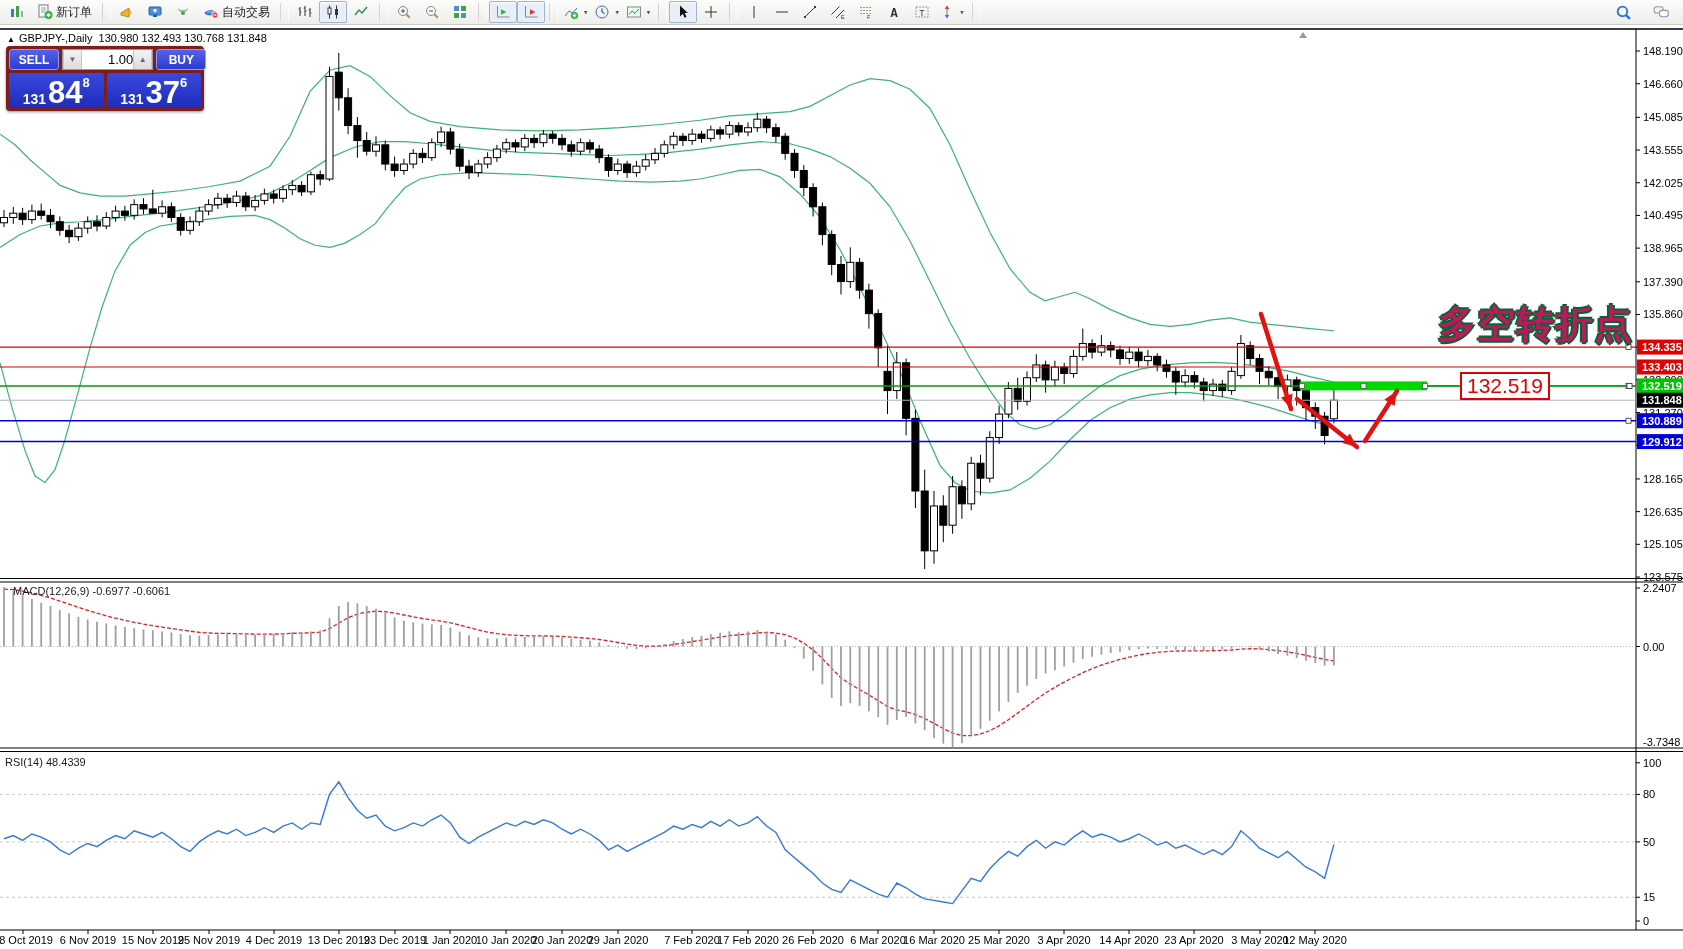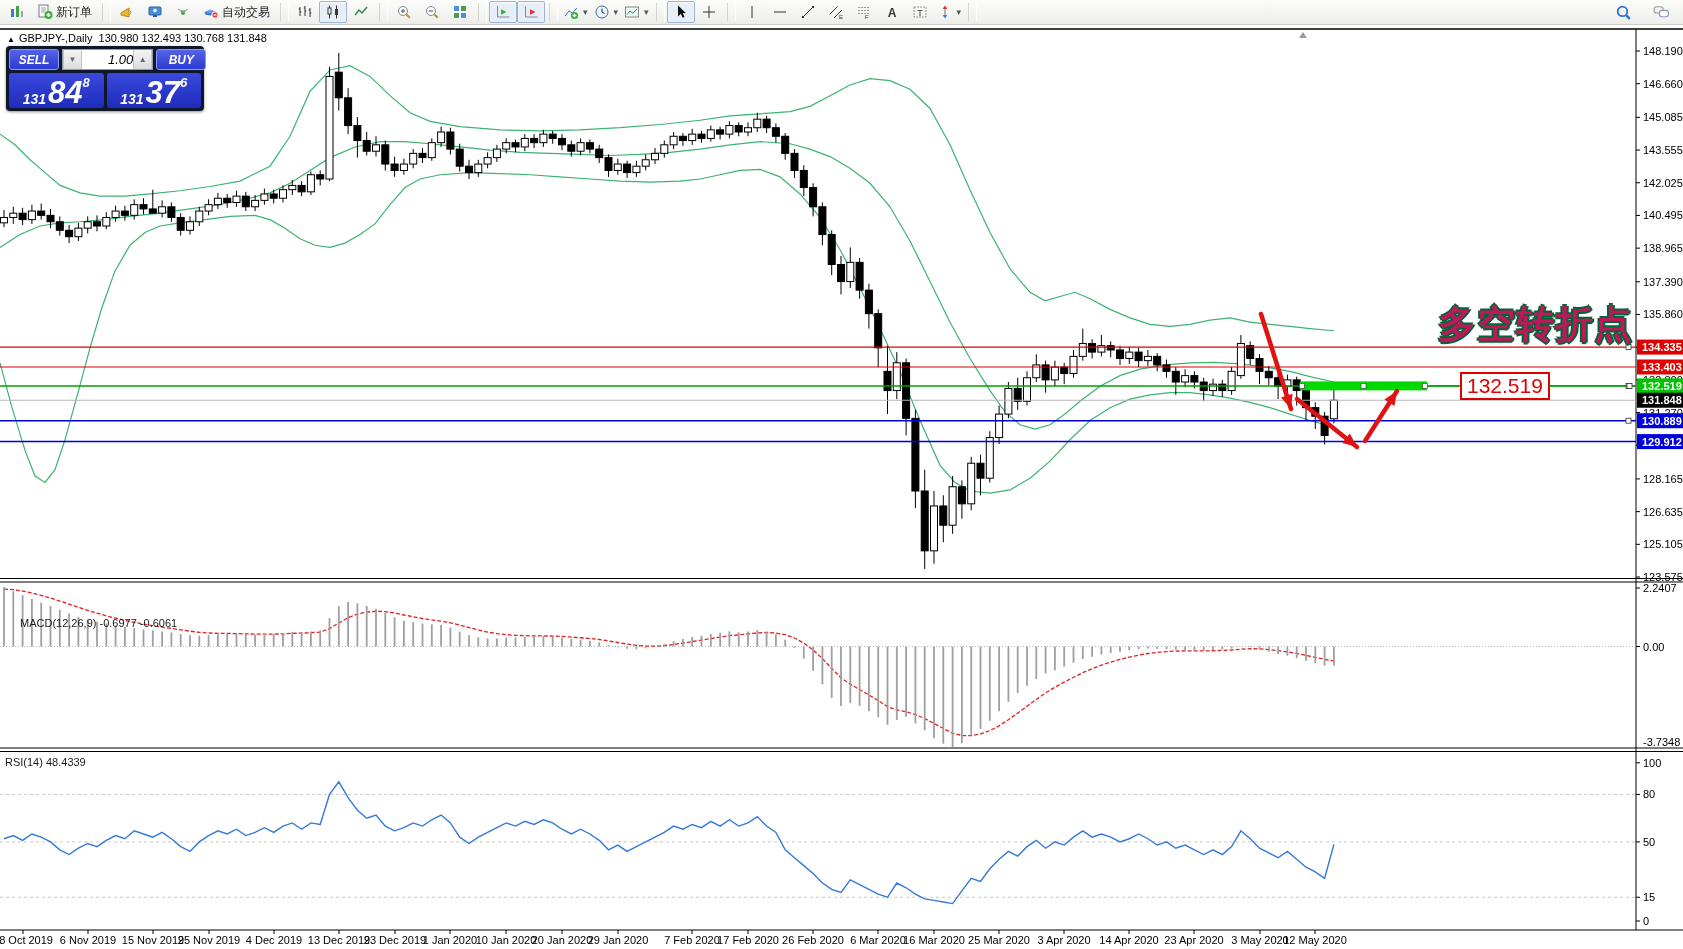--- a/index.html
+++ b/index.html
@@ -2,59 +2,59 @@
 <html><head>
 <meta charset="utf-8">
 <style>
   html,body{margin:0;padding:0;background:#fff;width:1683px;height:949px;overflow:hidden;
     font-family:"Liberation Sans","DejaVu Sans",sans-serif;}
   #stage{position:relative;width:1683px;height:949px;background:#fff;}
   
   #toolbar{position:absolute;left:0;top:0;width:1683px;height:25px;
     background:linear-gradient(#fcfcfb,#ededea);border-bottom:1px solid #cfcdc7;
     display:flex;align-items:center;padding-left:3px;box-sizing:border-box;z-index:30;}
-  .tb-group{display:flex;align-items:center;height:24px;}
+  .tb-group{display:flex;align-items:center;height:24px;font-family:Liberation Mono, monospace;}
   .tb-sep{width:7px;height:18px;border-left:1px solid #d6d4ce;border-right:1px solid #fdfdfd;margin:0 2px 0 4px;}
   .tb-btn{display:flex;align-items:center;justify-content:center;height:20px;min-width:22px;
     border:1px solid transparent;border-radius:2px;gap:3px;padding:0 2px;cursor:default;}
   .tb-btn.labelled{padding:0 5px;font-size:12px;color:#222;}
   .tb-btn.active{background:#e8eef7;border:1px solid #9db5d5;box-shadow:inset 0 1px 2px rgba(255,255,255,.9);}
   .tb-btn svg{display:block;}
   .dd{font-size:9px;color:#555;margin-left:1px;}
   .tf-btn{font-size:11px;color:#333;min-width:26px;height:18px;display:flex;align-items:center;
     justify-content:center;border:1px solid transparent;border-radius:2px;padding:0 3px;}
   .tf-btn.active{background:#efefec;border:1px solid #9a9a94;box-shadow:inset 0 1px 2px #d8d8d2;}
   #tb-right{margin-left:auto;display:flex;align-items:center;margin-right:8px;gap:10px;}
   
   #chart-title{position:absolute;left:7px;top:32px;font-size:11px;color:#000;z-index:20;}
   #chart-title .arr{font-size:8px;margin-right:4px;}
   
-  #one-click{position:absolute;left:6px;top:46px;width:198px;background:#0f172a;border-radius:4px;
-    padding:3px;box-sizing:border-box;z-index:25;box-shadow:0 1px 3px rgba(0,0,0,.45);font-style:italic;}
+  #one-click{position:absolute;left:6px;top:46px;width:198px;background:#7f1d1d;border-radius:4px;
+    padding:3px;box-sizing:border-box;z-index:25;box-shadow:0 1px 3px rgba(0,0,0,.45);}
   .oc-top{display:flex;height:21px;}
   .oc-btn{flex:0 0 48px;background:linear-gradient(#5563e8,#2c3bd2);border:1px solid #8c9af0;
     border-radius:3px;color:#fff;font-size:12px;font-weight:bold;display:flex;align-items:center;justify-content:center;}
   .oc-vol{flex:1;display:flex;background:#fff;border:1px solid #8f9bb5;margin:0 3px;align-items:stretch;}
   .vol-btn{width:17px;background:linear-gradient(#f4f4f4,#dcdcdc);border-left:1px solid #c5c5c5;border-right:1px solid #c5c5c5;
     color:#667;font-size:8px;display:flex;align-items:center;justify-content:center;}
   .vol-val{flex:1;text-align:center;font-size:13px;line-height:19px;color:#000;padding-left:26px;}
   .oc-bottom{display:flex;margin-top:3px;gap:3px;}
   .oc-price{flex:1;height:34px;display:flex;align-items:flex-end;justify-content:center;color:#fff;
     background:linear-gradient(#3a49dc,#1d2cba);border-radius:3px;padding-bottom:1px;}
   .p-small{font-size:14px;font-weight:bold;line-height:16px;margin-right:2px;text-align:center;}
   .p-big{font-size:31px;font-weight:bold;line-height:29px;}
   .p-sup{font-size:13px;font-weight:bold;line-height:13px;align-self:flex-start;margin-top:3px;}
   
   #cn-note{position:absolute;left:1438px;top:299px;font-size:38px;font-weight:bold;color:#be185d;
     letter-spacing:1px;z-index:15;white-space:nowrap;
     text-shadow:-2px 0 #063,2px 0 #063,0 -2px #063,0 2px #063,1px 1px #052;}
   #callout{position:absolute;left:1460px;top:372px;border:2px solid #e00000;background:#fff;color:#e00000;
     font-size:21px;line-height:24px;padding:0 5px;z-index:15;}
   .pane-label{position:absolute;font-size:11px;color:#1a1a1a;z-index:10;}
-  #macd-label{left:20px;top:585px;margin-top:32px;}
+  #macd-label{left:13px;top:585px;}
   #rsi-label{left:5px;top:756px;}
   #chart-svg{position:absolute;left:0;top:0;z-index:5;}
 </style>
 </head>
 <body>
 
 <div id="stage">
 
   <div id="toolbar">
       <div class="tb-group">

